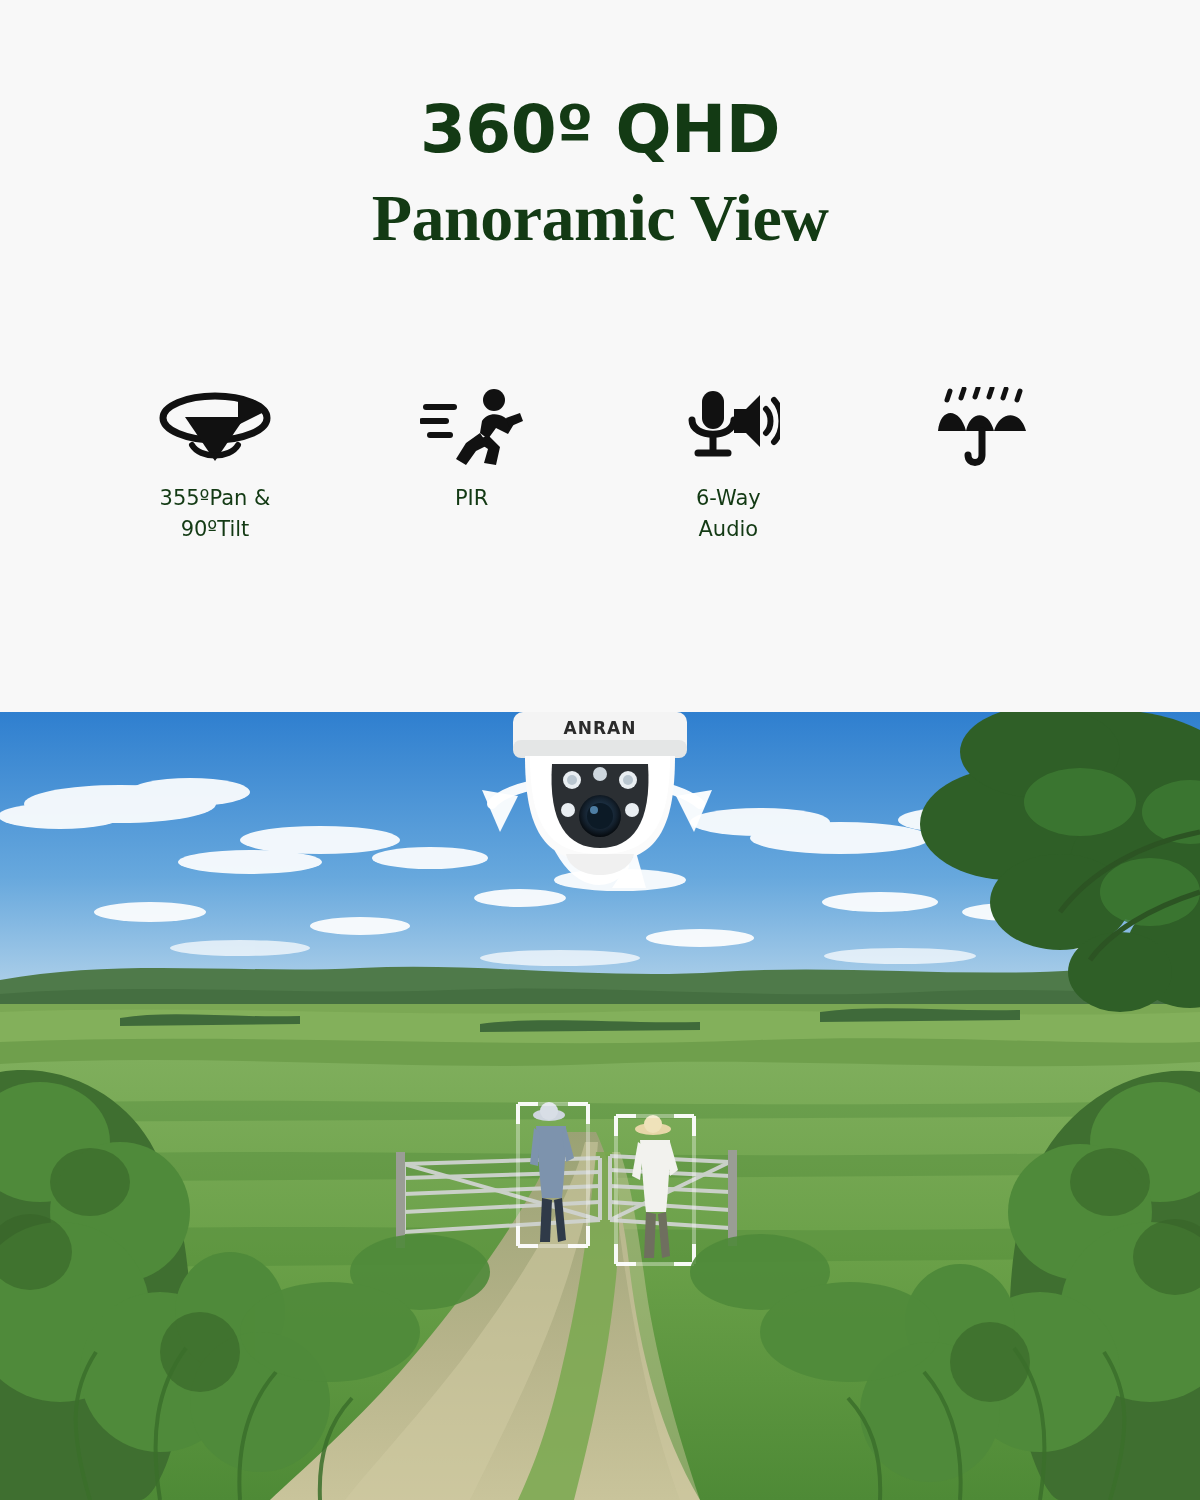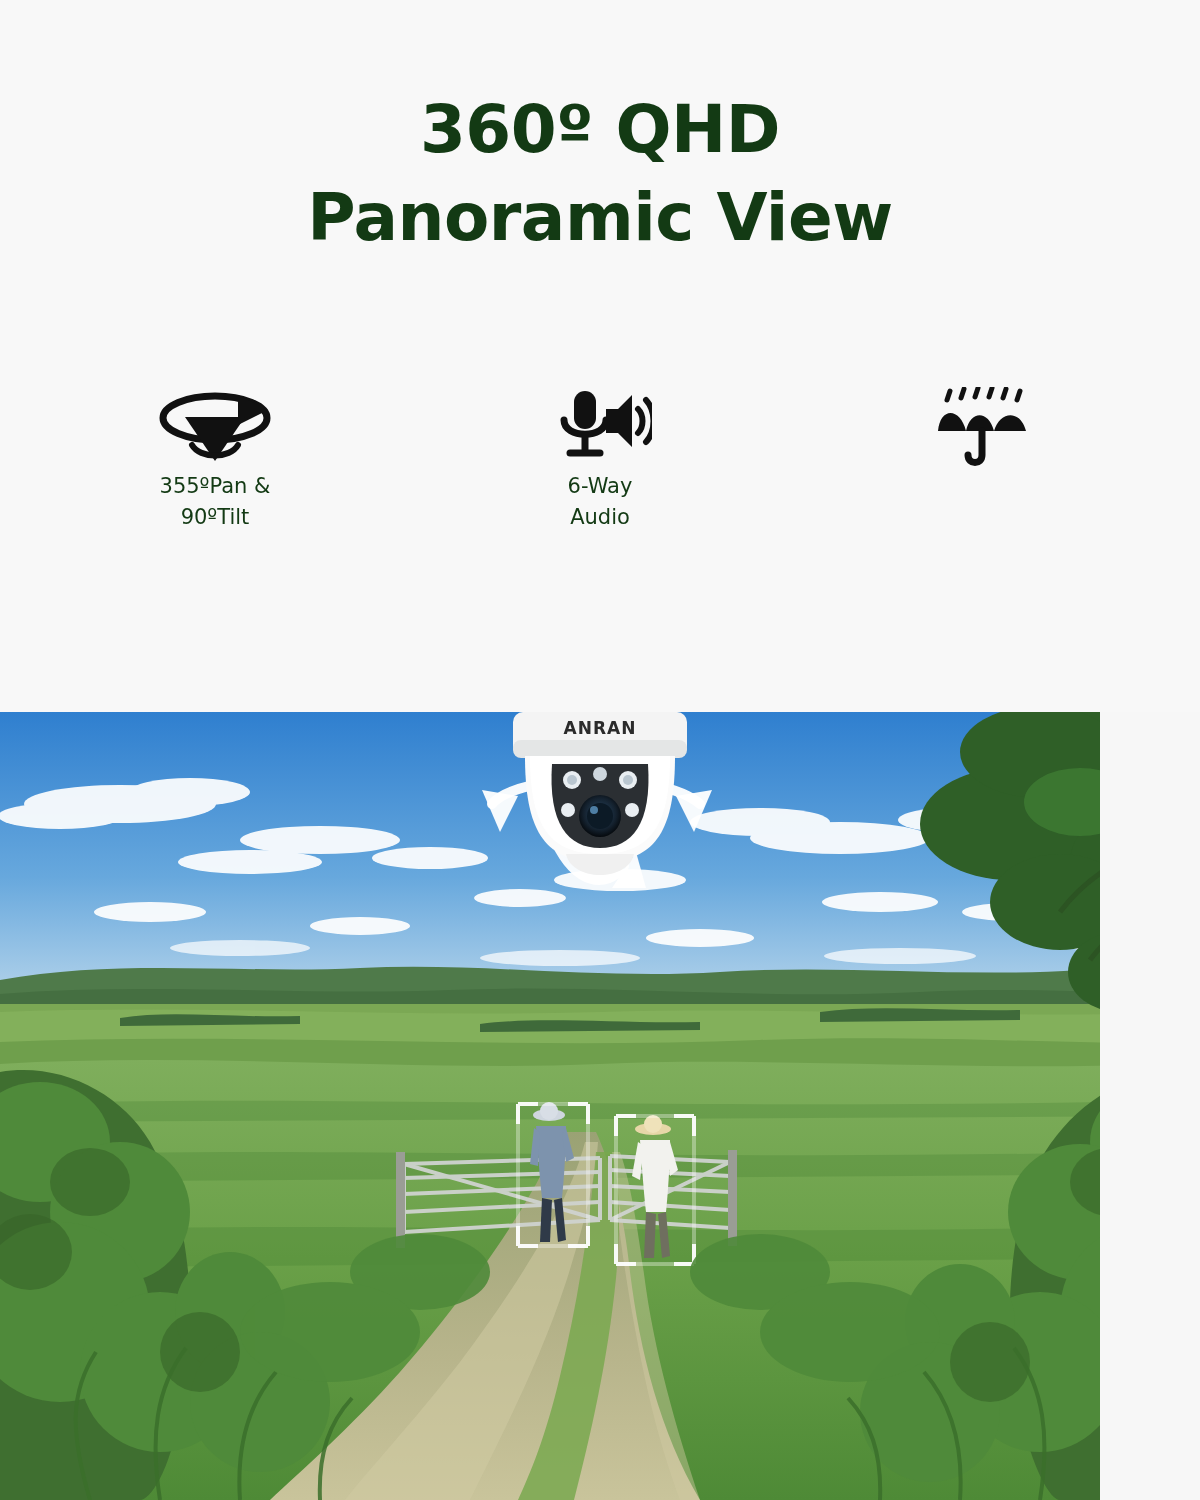--- a/index.html
+++ b/index.html
@@ -39,21 +39,21 @@
     width: 1200px;
     text-align: center;
     color: #133a14;
     font-family: "DejaVu Sans", sans-serif;
     font-weight: bold;
     font-size: 66px;
     line-height: 88px;
     letter-spacing: -0.5px;
   }
   .headline .l1 { display: block; }
-  .headline .l2 { display: block; }
+  .headline .l2 { display: block; font-family: Liberation Serif, serif; }
 
   
   .features {
     position: absolute;
     left: 90px;
     top: 385px;
     width: 1020px;
     display: flex;
     justify-content: space-between;
     align-items: flex-start;
@@ -62,33 +62,34 @@
     width: 250px;
     text-align: center;
   }
   .feature .icon {
     height: 86px;
     display: flex;
     align-items: center;
     justify-content: center;
   }
   .feature .label {
+    margin-top: 12px;
     color: #133a14;
     font-family: "DejaVu Sans", sans-serif;
     font-size: 21px;
     line-height: 31px;
     white-space: pre-line;
   }
 
   
   .photo {
     position: absolute;
     left: 0;
     top: 712px;
-    width: 1100px;
+    width: 1200px;
     height: 788px;
     overflow: hidden;
     background: #bef264;
   }
   .photo svg { display: block; }
 </style>
 </head>
 <body>
 
 <div class="page">
@@ -112,20 +113,41 @@
 
             <path d="M33 30 L93 30 L63 74 Z" fill="#111"></path>
 
             <path d="M40 58 C 48 72 78 72 86 58" fill="none" stroke="#111" stroke-width="6" stroke-linecap="round"></path>
           </svg>
         </div>
         <div class="label">355ºPan &amp;
 90ºTilt</div>
       </div>
 
+      <div class="feature">
+        <div class="icon">
+          <svg width="104" height="82" viewBox="0 0 104 82" xmlns="http://www.w3.org/2000/svg">
+
+            <path d="M6 20 H34" stroke="#111" stroke-width="6" stroke-linecap="round"></path>
+            <path d="M2 34 H26" stroke="#111" stroke-width="6" stroke-linecap="round"></path>
+            <path d="M10 48 H30" stroke="#111" stroke-width="6" stroke-linecap="round"></path>
+
+            <circle cx="74" cy="13" r="11" fill="#111"></circle>
+
+            <path d="M62 34 C 66 27 76 25 84 30 L94 37 L88 47 L76 41 L68 52 L60 46 Z" fill="#111"></path>
+
+            <path d="M68 48 L80 60 L76 78 L64 76 L68 62 L56 54 Z" fill="#111"></path>
+
+            <path d="M60 46 L46 56 L36 72 L46 78 L56 64 L68 58 Z" fill="#111"></path>
+
+            <path d="M86 31 L100 26 L103 34 L89 40 Z" fill="#111"></path>
+          </svg>
+        </div>
+        <div class="label">PIR</div>
+      </div>
 
       <div class="feature">
         <div class="icon">
           <svg width="104" height="82" viewBox="0 0 104 82" xmlns="http://www.w3.org/2000/svg">
 
             <rect x="26" y="4" width="22" height="38" rx="11" fill="#111"></rect>
 
             <path d="M16 33 C 16 52 58 52 58 33" fill="none" stroke="#111" stroke-width="7" stroke-linecap="round"></path>
 
             <path d="M37 48 V64" stroke="#111" stroke-width="7" stroke-linecap="round"></path>

